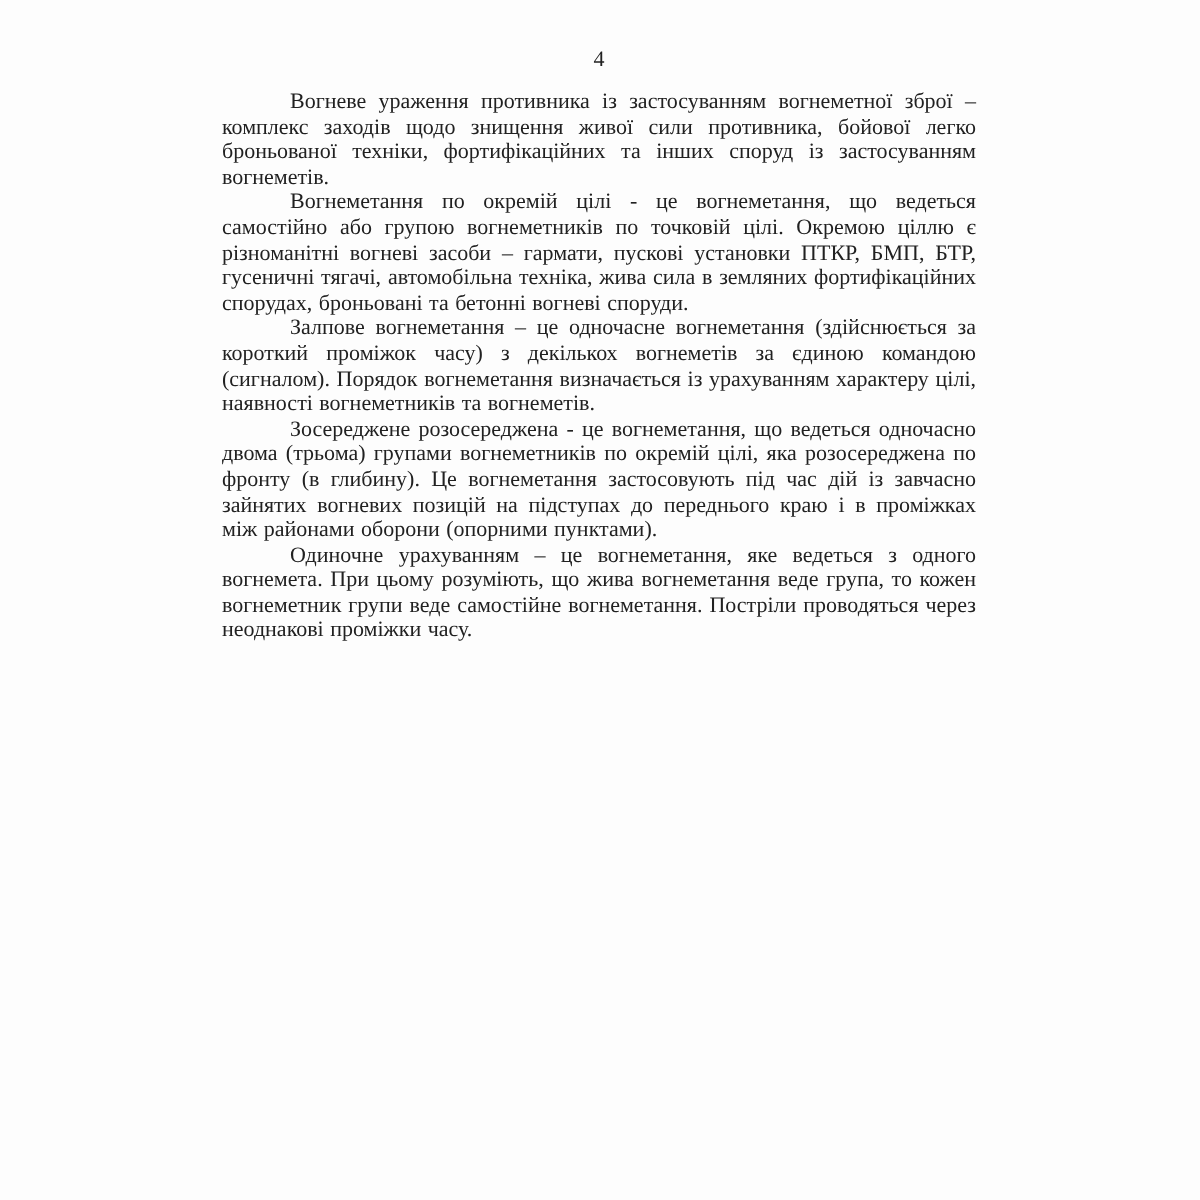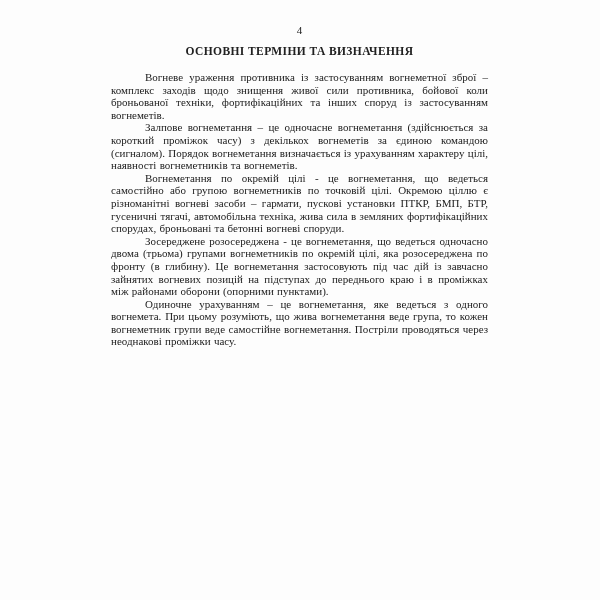--- a/index.html
+++ b/index.html
@@ -49,29 +49,28 @@
   }
 </style>
 </head>
 <body>
 
 <div class="page">
   <div class="content">
 
     <div class="page-number">4</div>
 
-    <h1 class="heading">ОСНОВНІ ТЕРМІНИ ТА ВИЗНАЧЕННЯ</h1>
 
     <div class="body-text">
 
-      <p><span class="lead">Вогневе ураження противника із застосуванням вогнеметної зброї</span><span> – комплекс заходів щодо знищення живої сили противника, бойової коли броньованої техніки, фортифікаційних та інших споруд із застосуванням вогнеметів.</span></p>
+      <p><span class="lead">Вогневе ураження противника із застосуванням вогнеметної зброї</span><span> – комплекс заходів щодо знищення живої сили противника, бойової легко броньованої техніки, фортифікаційних та інших споруд із застосуванням вогнеметів.</span></p>
+
+      <p><span class="lead">Вогнеметання по окремій цілі</span><span> - це вогнеметання, що ведеться самостійно або групою вогнеметників по точковій цілі. Окремою ціллю є різноманітні вогневі засоби – гармати, пускові установки ПТКР, БМП, БТР, гусеничні тягачі, автомобільна техніка, жива сила в земляних фортифікаційних спорудах, броньовані та бетонні вогневі споруди.</span></p>
 
       <p><span class="lead">Залпове вогнеметання</span><span> – це одночасне вогнеметання (здійснюється за короткий проміжок часу) з декількох вогнеметів за єдиною командою (сигналом). Порядок вогнеметання визначається із урахуванням характеру цілі, наявності вогнеметників та вогнеметів.</span></p>
-
-      <p><span class="lead">Вогнеметання по окремій цілі</span><span> - це вогнеметання, що ведеться самостійно або групою вогнеметників по точковій цілі. Окремою ціллю є різноманітні вогневі засоби – гармати, пускові установки ПТКР, БМП, БТР, гусеничні тягачі, автомобільна техніка, жива сила в земляних фортифікаційних спорудах, броньовані та бетонні вогневі споруди.</span></p>
 
       <p><span class="lead">Зосереджене розосереджена</span><span> - це вогнеметання, що ведеться одночасно двома (трьома) групами вогнеметників по окремій цілі, яка розосереджена по фронту (в глибину). Це вогнеметання застосовують під час дій із завчасно зайнятих вогневих позицій на підступах до переднього краю і в проміжках між районами оборони (опорними пунктами).</span></p>
 
       <p><span class="lead">Одиночне урахуванням</span><span> – це вогнеметання, яке ведеться з одного вогнемета. При цьому розуміють, що жива вогнеметання веде група, то кожен вогнеметник групи веде самостійне вогнеметання. Постріли проводяться через неоднакові проміжки часу.</span></p>
 
     </div>
   </div>
 </div>
 
 </body></html>

